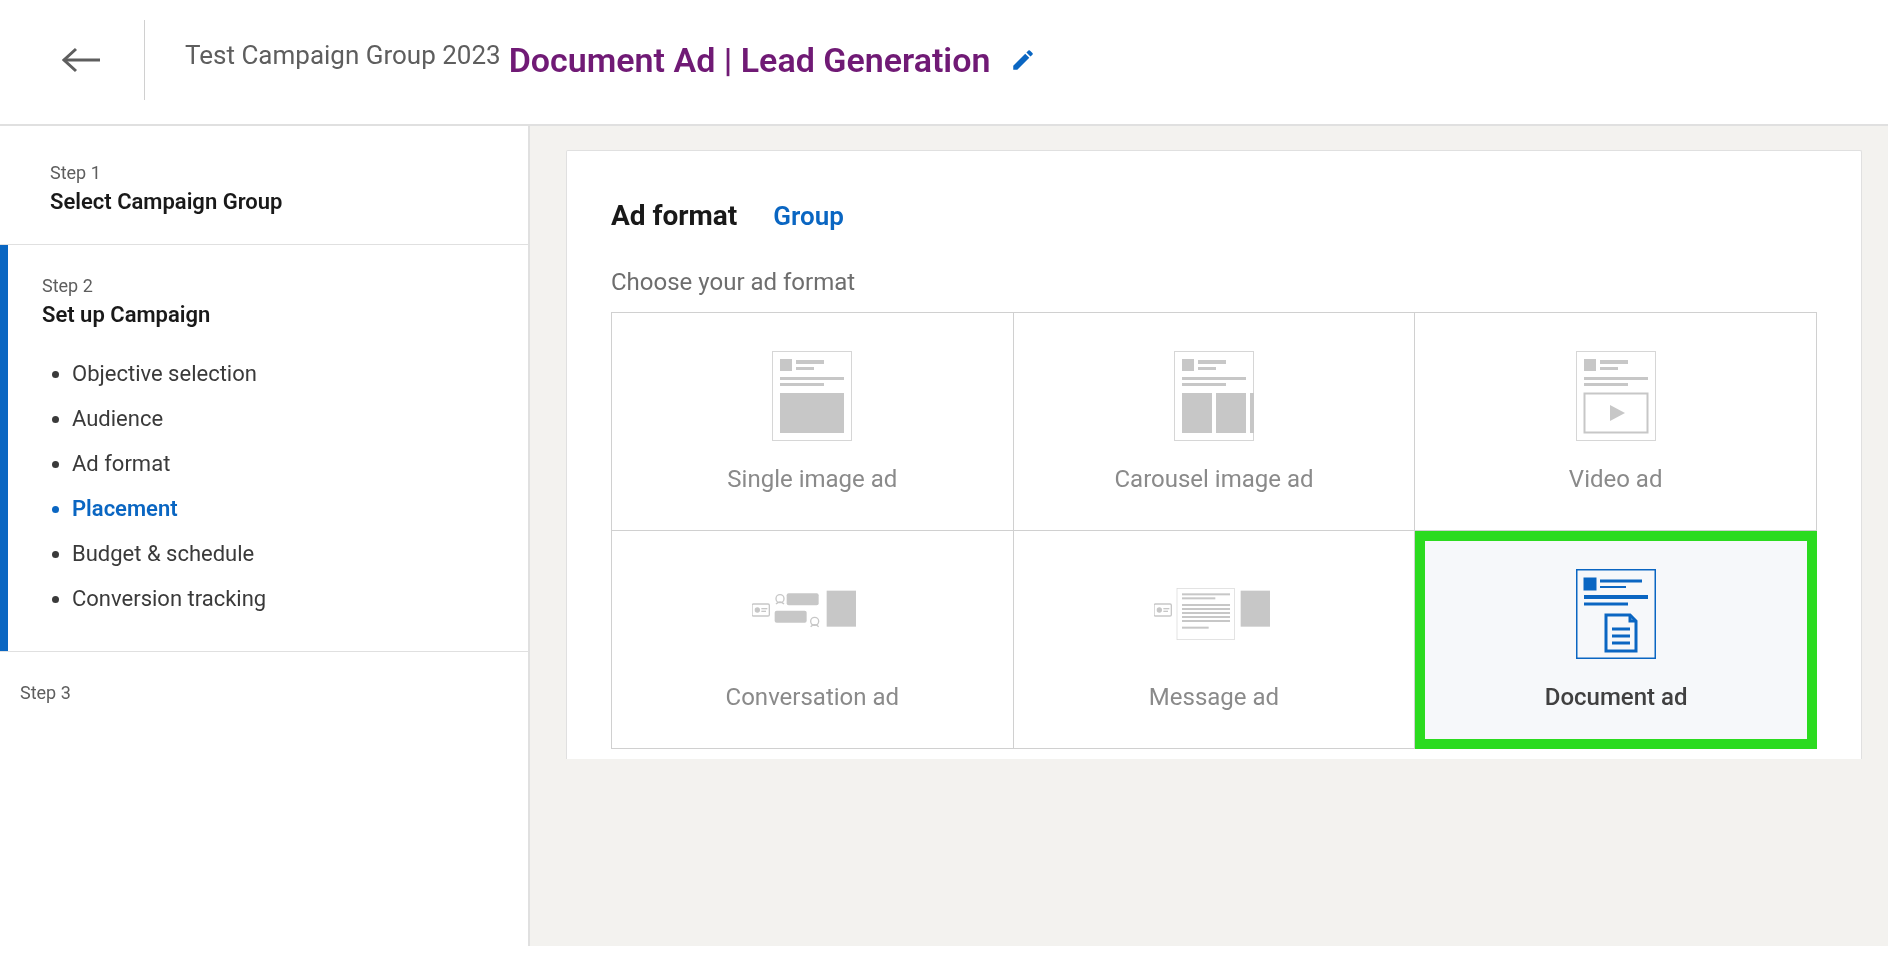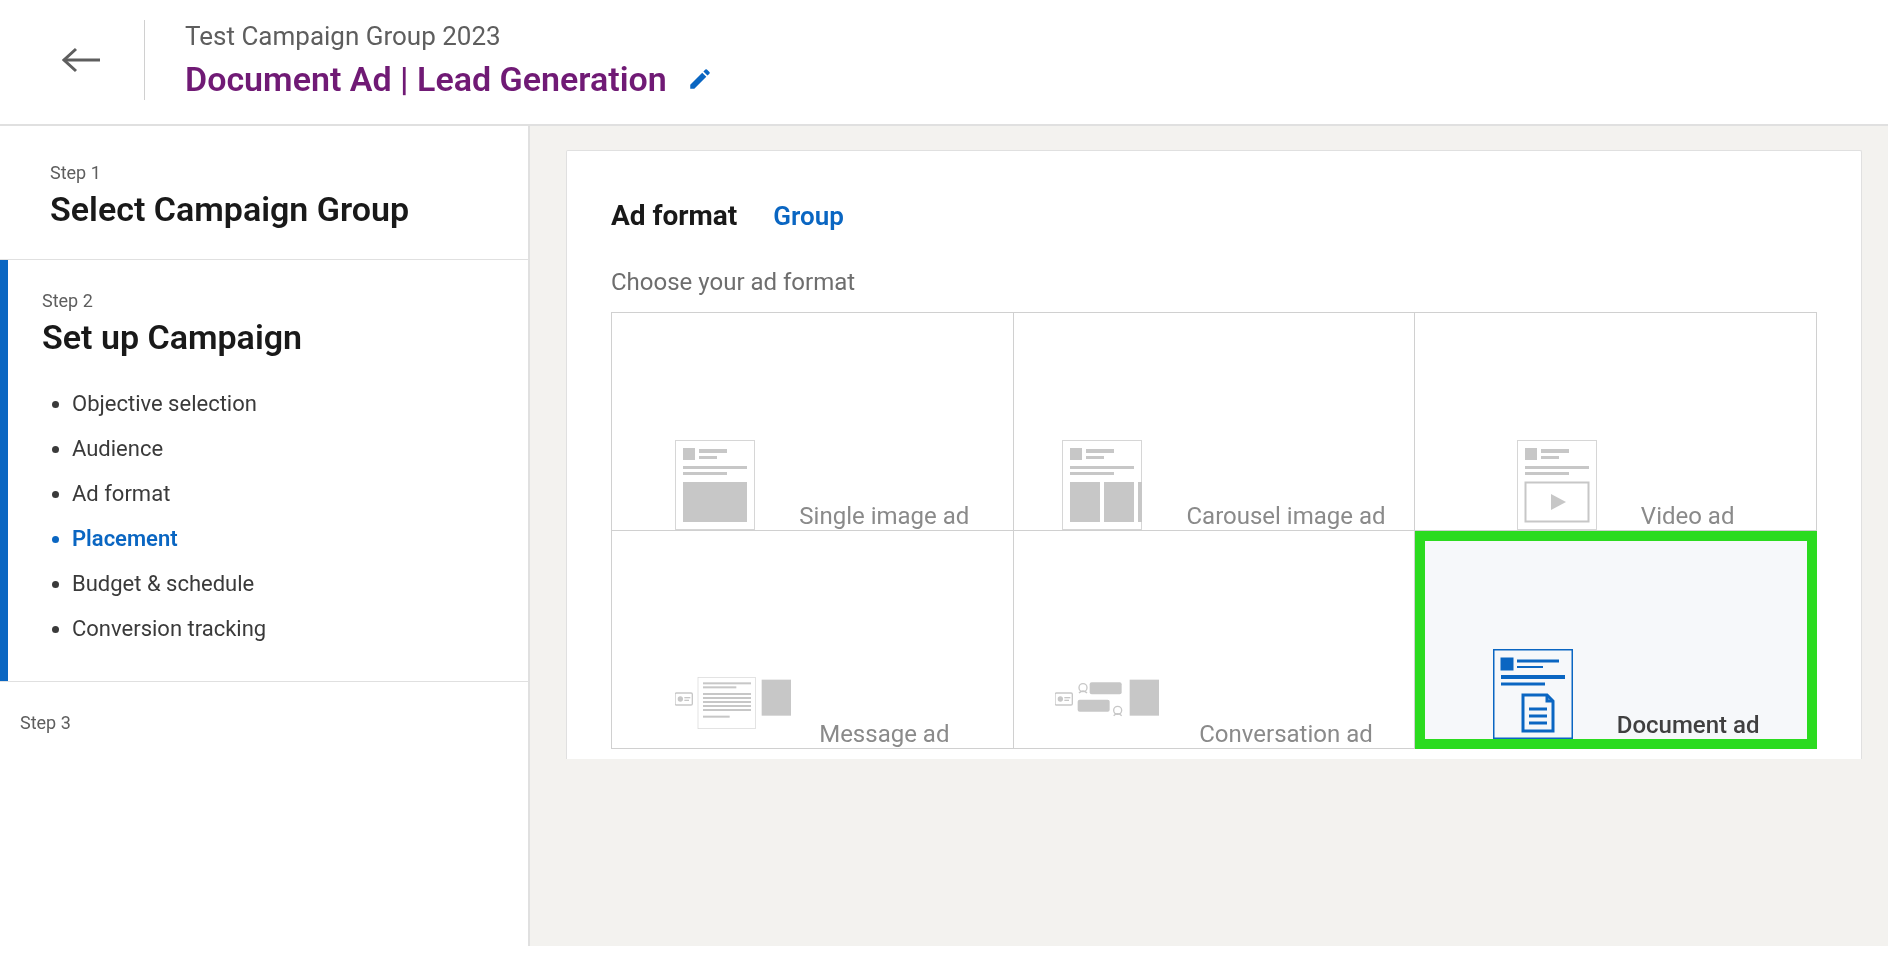--- a/index.html
+++ b/index.html
@@ -5,51 +5,51 @@
   * { box-sizing: border-box; margin: 0; padding: 0; }
   body { font-family: -apple-system, BlinkMacSystemFont, "Segoe UI", Roboto, Arial, sans-serif; background: #fff; color: #191919; }
 
   .header {
     display: flex; align-items: center; padding: 20px 40px 24px 60px;
     border-bottom: 2px solid #e0e0e0; background: #fff;
   }
   .back-btn { width: 44px; height: 44px; display: flex; align-items: center; justify-content: center; cursor: pointer; margin-right: 40px; }
   .back-btn svg { width: 40px; height: 26px; }
   .vdiv { width: 1px; height: 80px; background: #d0d0d0; margin-right: 40px; }
-  .header-titles { display: flex; flex-direction: column; gap: 8px; }
+  .header-titles { display: flex; flex-direction: row; gap: 8px; }
   .campaign-group { font-size: 26px; color: #5e5e5e; }
   .campaign-name-row { display: flex; align-items: center; gap: 20px; }
   .campaign-name { font-size: 34px; font-weight: 600; color: #701a75; }
   .edit-btn { cursor: pointer; display:flex; }
   .edit-btn svg { width: 26px; height: 26px; }
 
   .body { display: flex; }
 
   .sidebar { width: 530px; background: #fff; border-right: 2px solid #e0e0e0; padding-top: 36px; min-height: 820px; }
   .step { padding: 0 50px 30px 50px; }
   .step-label { font-size: 18px; color: #5e5e5e; margin-bottom: 6px; }
-  .step-title { font-size: 34px; font-weight: 600; color: #191919; }
+  .step-title { font-size: 22px; font-weight: 600; color: #191919; }
   .step-sep { height: 1px; background: #e0e0e0; margin: 0 0 0 0; }
 
   .step-active { border-left: 8px solid #0a66c2; padding-left: 34px; padding-top: 30px; }
   .sub-items { list-style: disc; padding-left: 30px; margin-top: 24px; }
   .sub-items li { font-size: 22px; color: #3a3a3a; padding: 10px 0; }
   .sub-items li.current { color: #0a66c2; font-weight: 600; }
 
   .main { flex: 1; background: #f3f2ef; padding: 24px 26px 0 36px; }
   .panel { background: #fff; border: 1px solid #e0e0e0; border-bottom: none; border-radius: 2px 2px 0 0; padding: 48px 44px 10px 44px; }
   .panel-head { display: flex; align-items: center; gap: 36px; margin-bottom: 36px; }
   .panel-title { font-size: 28px; font-weight: 700; color: #191919; }
   .change-link { font-size: 26px; font-weight: 600; color: #0a66c2; cursor: pointer; }
   .choose-label { font-size: 24px; color: #6e6e6e; margin-bottom: 16px; }
 
   .format-grid { display: grid; grid-template-columns: repeat(3, 1fr); border-left: 1px solid #d0d0d0; border-top: 1px solid #d0d0d0; }
   .format-cell {
     height: 218px; border-right: 1px solid #d0d0d0; border-bottom: 1px solid #d0d0d0;
-    display: flex; flex-direction: row; align-items: flex-end; justify-content: center; gap: 24px;
+    display: flex; flex-direction: column; align-items: center; justify-content: center; gap: 24px;
     cursor: pointer; background: #fff; position: relative;
   }
   .format-cell.selected { border: 10px solid #2bdb1f; background: #f6f8fa; }
   .format-cell.selected .format-label { color: #404040; font-weight: 500; }
   .format-label { font-size: 24px; color: #8a8a8a; }
   .format-cell.selected .thumb-doc rect,
   .format-cell.selected .thumb-doc line { stroke: #0a66c2; }
 
   .thumb { width: 120px; height: 90px; display: flex; align-items: center; justify-content: center; }
   .thumb svg { display:block; }
@@ -171,55 +171,55 @@
           <div class="format-label">Video ad</div>
         </div>
 
         <div class="format-cell">
           <div class="thumb">
             <svg width="180" height="90" viewBox="0 0 180 90">
               <rect x="0" y="30" width="26" height="18" rx="2" class="gray-stroke" stroke-width="2"></rect>
               <circle cx="8" cy="39" r="4" class="gray-fill"></circle>
               <rect x="14" y="36" width="9" height="2" class="gray-fill"></rect>
               <rect x="14" y="40" width="7" height="2" class="gray-fill"></rect>
+
+              <circle cx="42" cy="22" r="6" class="gray-stroke" stroke-width="2"></circle>
+              <path d="M36 30 q6 -6 12 0" class="gray-stroke" stroke-width="2"></path>
+              <rect x="52" y="14" width="48" height="18" rx="3" class="gray-fill"></rect>
+              <rect x="34" y="40" width="48" height="18" rx="3" class="gray-fill"></rect>
+              <circle cx="94" cy="56" r="6" class="gray-stroke" stroke-width="2"></circle>
+              <path d="M88 64 q6 -6 12 0" class="gray-stroke" stroke-width="2"></path>
+              <rect x="112" y="10" width="44" height="54" class="gray-fill"></rect>
+            </svg>
+          </div>
+          <div class="format-label">Conversation ad</div>
+        </div>
+
+        <div class="format-cell">
+          <div class="thumb">
+            <svg width="180" height="90" viewBox="0 0 180 90">
+              <rect x="0" y="30" width="26" height="18" rx="2" class="gray-stroke" stroke-width="2"></rect>
+              <circle cx="8" cy="39" r="4" class="gray-fill"></circle>
+              <rect x="14" y="36" width="9" height="2" class="gray-fill"></rect>
+              <rect x="14" y="40" width="7" height="2" class="gray-fill"></rect>
               <rect x="34.5" y="6.5" width="86" height="77" class="lite-stroke" stroke-width="1" fill="#fff"></rect>
               <rect x="42" y="14" width="72" height="3" class="gray-fill"></rect>
               <rect x="42" y="20" width="50" height="3" class="gray-fill"></rect>
               <rect x="42" y="30" width="72" height="3" class="gray-fill"></rect>
               <rect x="42" y="36" width="72" height="3" class="gray-fill"></rect>
               <rect x="42" y="42" width="72" height="3" class="gray-fill"></rect>
               <rect x="42" y="48" width="72" height="3" class="gray-fill"></rect>
               <rect x="42" y="54" width="72" height="3" class="gray-fill"></rect>
               <rect x="42" y="64" width="40" height="3" class="gray-fill"></rect>
               <rect x="130" y="10" width="44" height="54" class="gray-fill"></rect>
             </svg>
           </div>
           <div class="format-label">Message ad</div>
         </div>
 
-        <div class="format-cell">
-          <div class="thumb">
-            <svg width="180" height="90" viewBox="0 0 180 90">
-              <rect x="0" y="30" width="26" height="18" rx="2" class="gray-stroke" stroke-width="2"></rect>
-              <circle cx="8" cy="39" r="4" class="gray-fill"></circle>
-              <rect x="14" y="36" width="9" height="2" class="gray-fill"></rect>
-              <rect x="14" y="40" width="7" height="2" class="gray-fill"></rect>
-
-              <circle cx="42" cy="22" r="6" class="gray-stroke" stroke-width="2"></circle>
-              <path d="M36 30 q6 -6 12 0" class="gray-stroke" stroke-width="2"></path>
-              <rect x="52" y="14" width="48" height="18" rx="3" class="gray-fill"></rect>
-              <rect x="34" y="40" width="48" height="18" rx="3" class="gray-fill"></rect>
-              <circle cx="94" cy="56" r="6" class="gray-stroke" stroke-width="2"></circle>
-              <path d="M88 64 q6 -6 12 0" class="gray-stroke" stroke-width="2"></path>
-              <rect x="112" y="10" width="44" height="54" class="gray-fill"></rect>
-            </svg>
-          </div>
-          <div class="format-label">Conversation ad</div>
-        </div>
-
         <div class="format-cell selected">
           <div class="thumb thumb-doc">
             <svg width="80" height="90" viewBox="0 0 80 90">
               <rect x="0.5" y="0.5" width="79" height="89" class="blue-stroke" stroke-width="2"></rect>
               <rect x="8" y="9" width="12" height="12" class="blue-fill"></rect>
               <line x1="24" y1="12" x2="66" y2="12" stroke="#0a66c2" stroke-width="3"></line>
               <line x1="24" y1="18" x2="50" y2="18" stroke="#0a66c2" stroke-width="2"></line>
               <line x1="8" y1="28" x2="72" y2="28" stroke="#0a66c2" stroke-width="4"></line>
               <line x1="8" y1="35" x2="52" y2="35" stroke="#0a66c2" stroke-width="3"></line>
 

